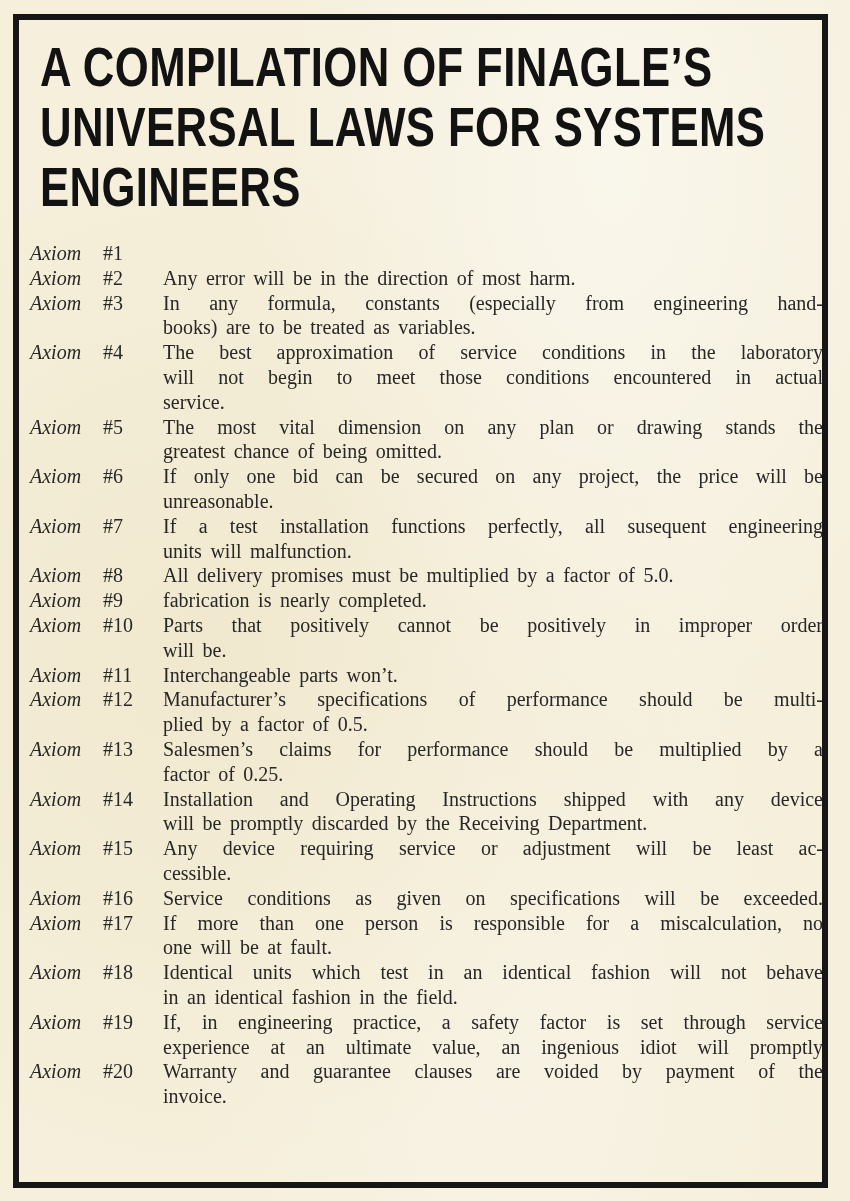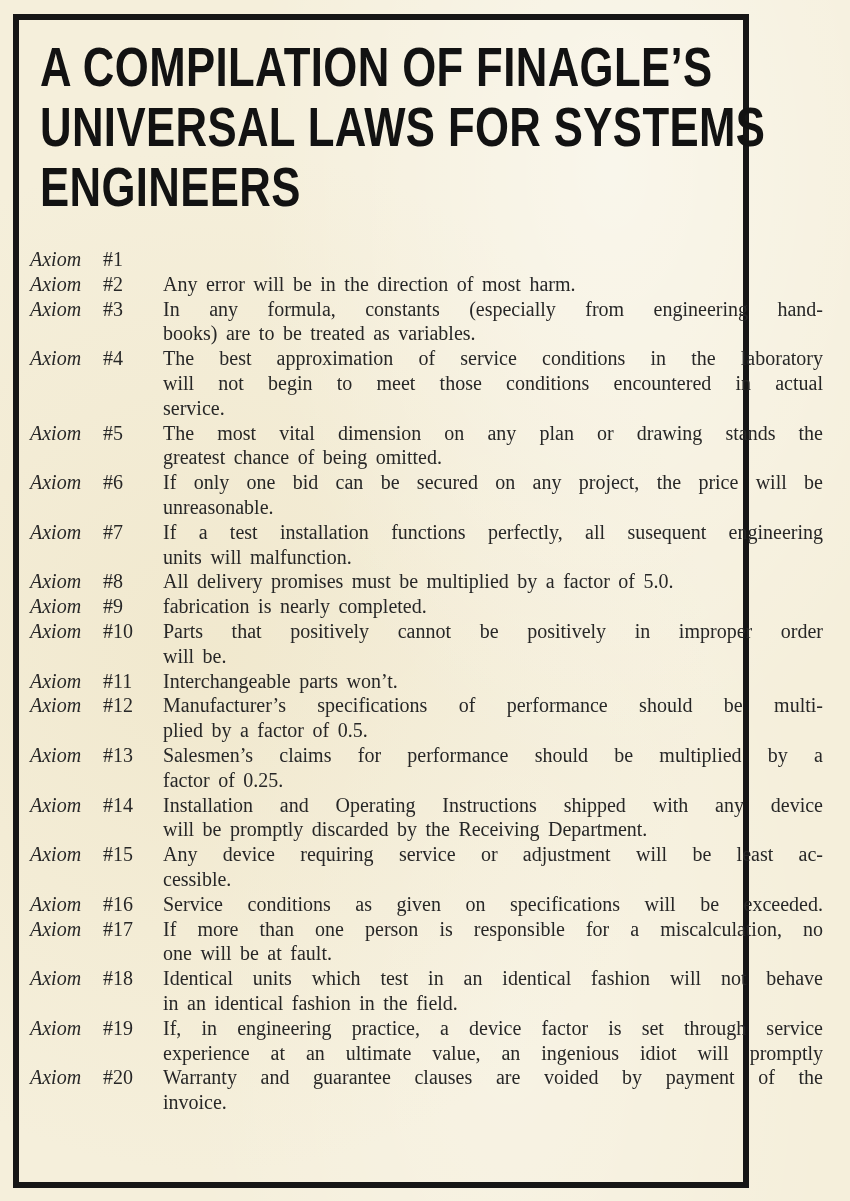--- a/index.html
+++ b/index.html
@@ -23,21 +23,21 @@
       radial-gradient(ellipse at 60% 85%, rgba(255,255,255,0.25), transparent 45%),
       var(--paper);
     font-family: "Liberation Serif", serif;
     color: var(--ink);
   }
 
   .frame {
     position: absolute;
     left: 13px;
     top: 14px;
-    width: 736px;
+    width: 815px;
     height: 1174px;
     border: 6px solid var(--border);
   }
 
   .title {
     position: absolute;
     left: 21px;
     top: 17px;
     margin: 0;
     font-family: "Liberation Sans", sans-serif;
@@ -48,21 +48,21 @@
     color: var(--title-ink);
     transform: scaleX(0.78);
     transform-origin: 0 0;
     white-space: nowrap;
   }
   .title-line { display: block; }
 
   .axioms {
     position: absolute;
     left: 11px;
-    top: 227px;
+    top: 221px;
     width: 793px;
     font-size: 20px;
     line-height: 24.8px;
   }
 
   .axiom-row { display: flex; align-items: flex-start; }
   .ax-label {
     flex: 0 0 73px;
     font-style: italic;
   }
@@ -229,21 +229,21 @@
     <span class="ax-num">#18</span>
     <span class="ax-text">
             <div class="jline">Identical units which test in an identical fashion will not behave</div>
             <div class="jline last">in an identical fashion in the field.</div>
           </span>
   </div>
         <div class="axiom-row">
     <span class="ax-label">Axiom</span>
     <span class="ax-num">#19</span>
     <span class="ax-text">
-            <div class="jline">If, in engineering practice, a device factor is set through service</div>
+            <div class="jline">If, in engineering practice, a safety factor is set through service</div>
             <div class="jline">experience at an ultimate value, an ingenious idiot will promptly</div>
           </span>
   </div>
         <div class="axiom-row">
     <span class="ax-label">Axiom</span>
     <span class="ax-num">#20</span>
     <span class="ax-text">
             <div class="jline">Warranty and guarantee clauses are voided by payment of the</div>
             <div class="jline last">invoice.</div>
           </span>

